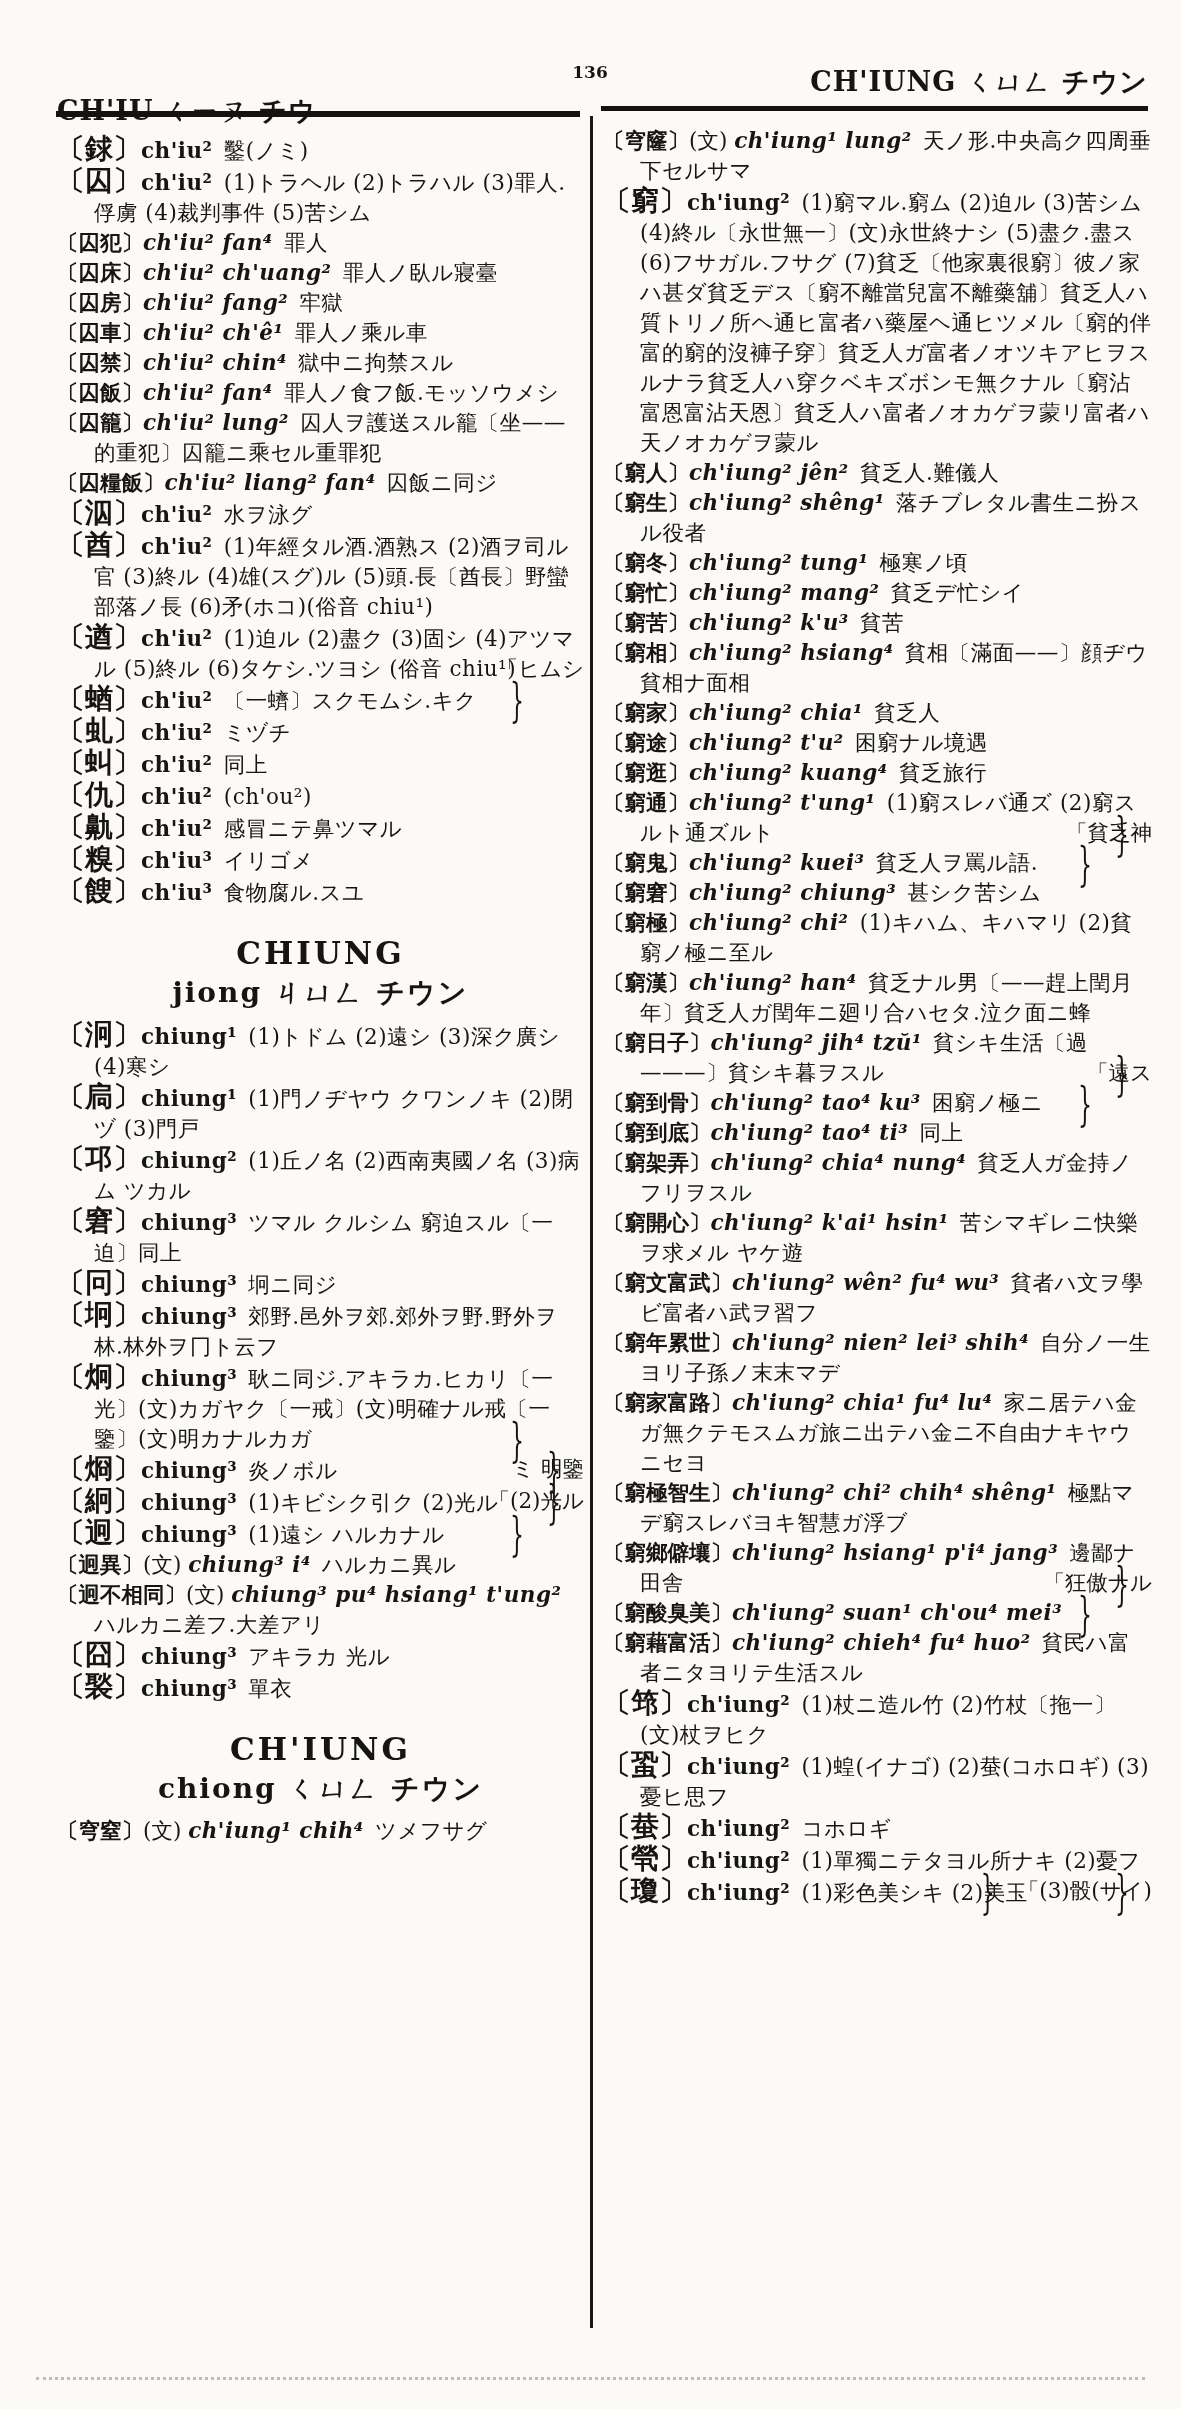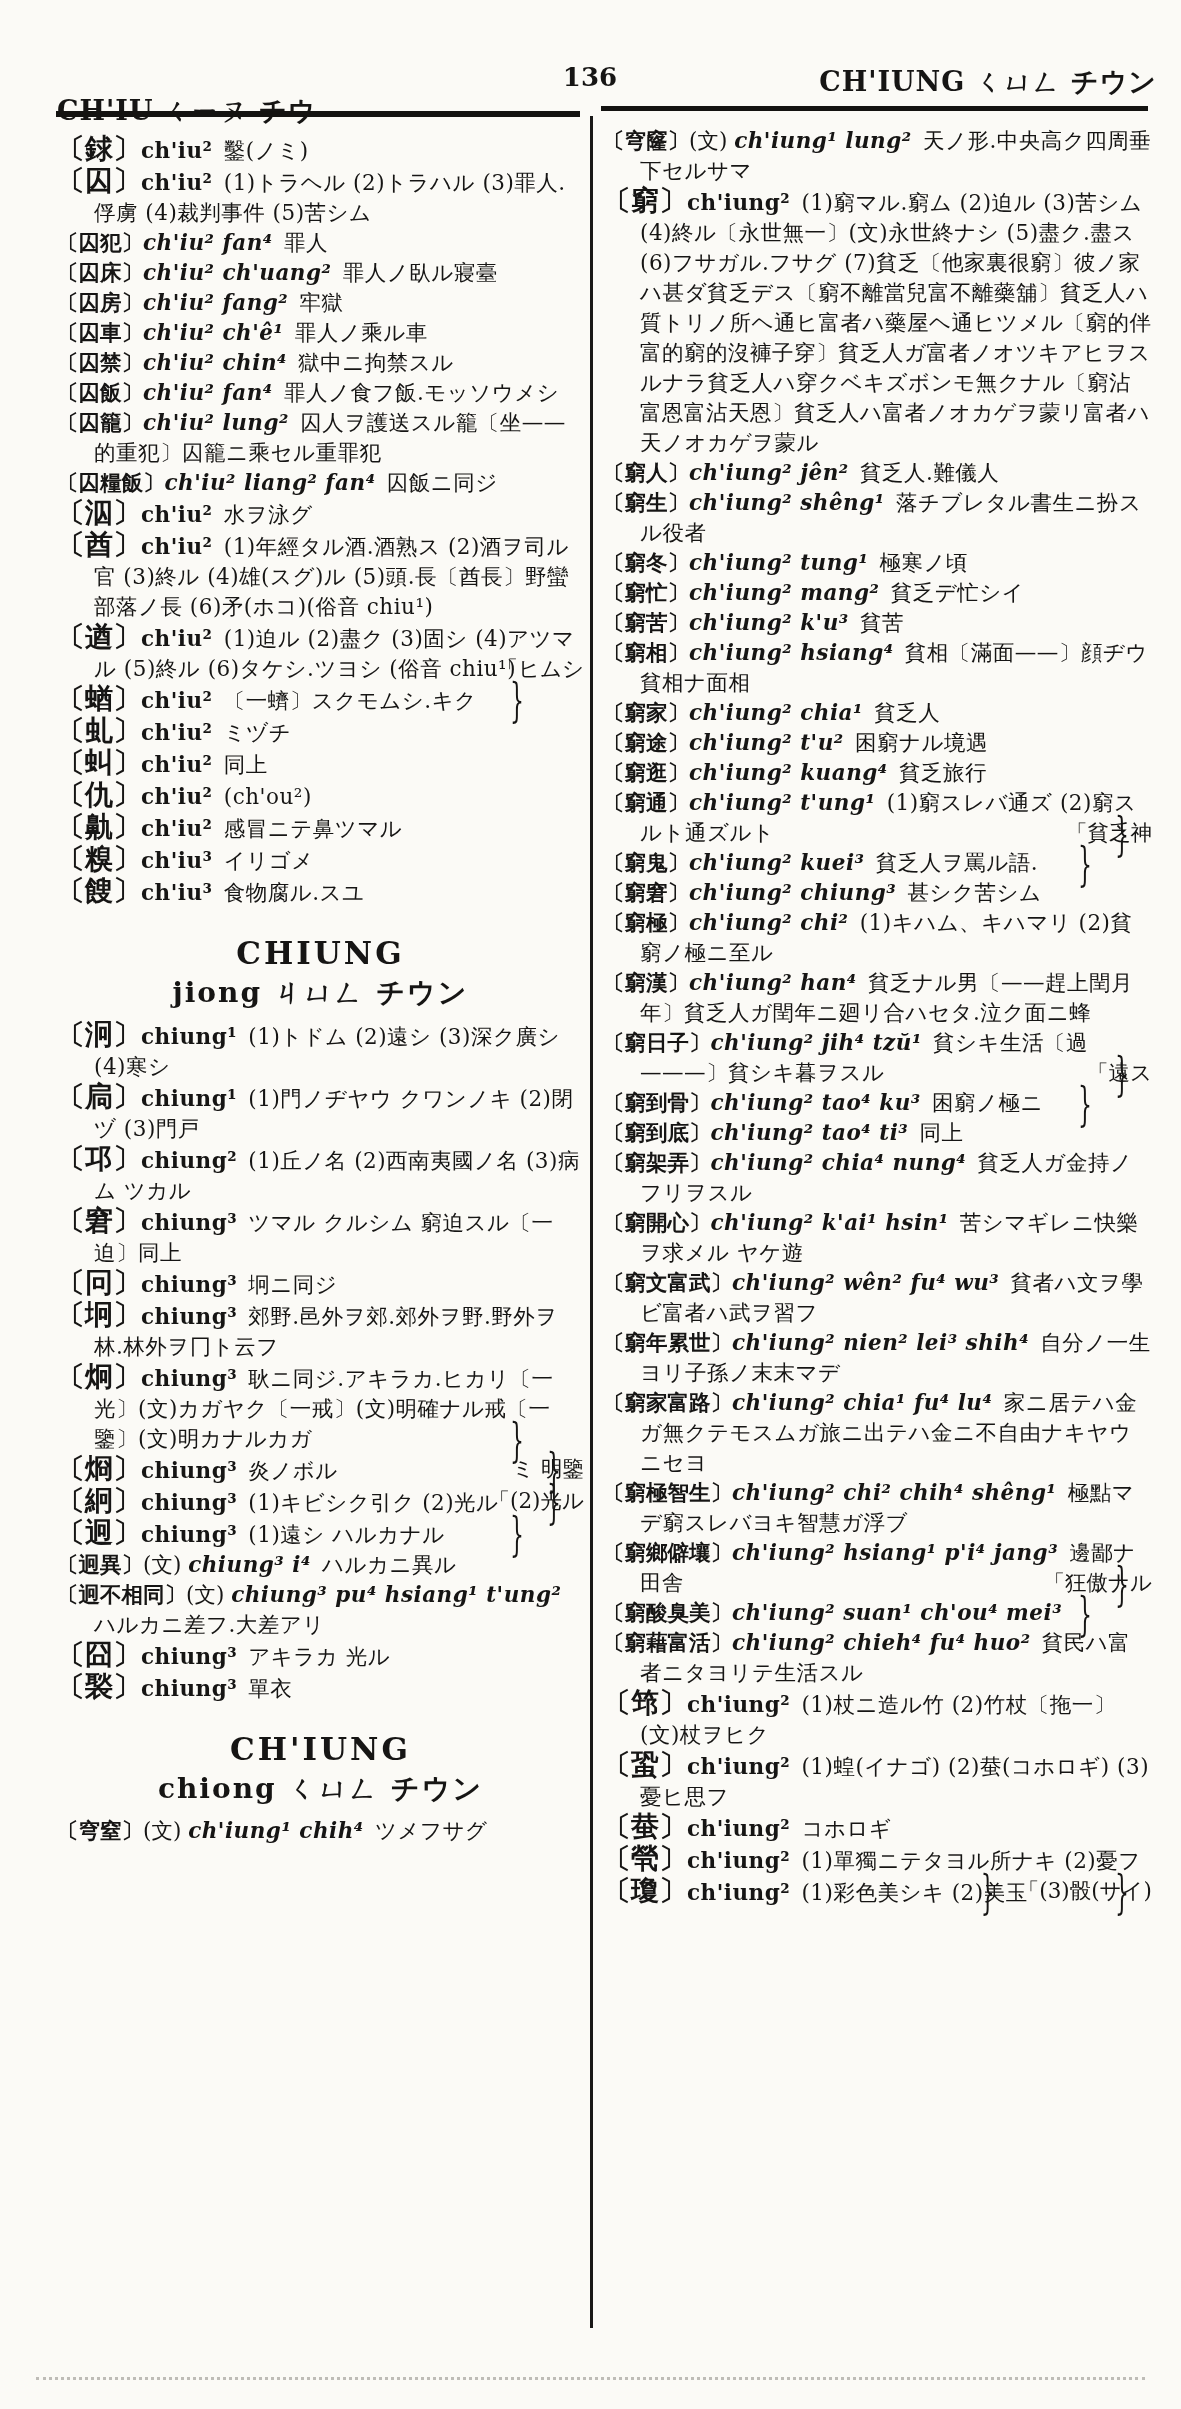--- a/index.html
+++ b/index.html
@@ -7,22 +7,22 @@
     width:1181px;height:2409px;position:relative;
     background:#fbfaf6;
     font-family:"DejaVu Serif","Liberation Serif",serif;
     color:#161514;
     -webkit-font-smoothing:antialiased;
   }
   .page{position:absolute;inset:0;overflow:hidden;}
   
   .running-head{position:absolute;top:64px;font-weight:bold;font-size:27px;letter-spacing:1px;white-space:nowrap;}
   .rh-left{left:57px;margin-top:29px;}
-  .rh-right{right:24px;margin-left:8px;}
-  .page-num{position:absolute;top:62px;left:500px;width:180px;text-align:center;font-weight:bold;font-size:26px;}
+  .rh-right{right:33px;margin-left:8px;}
+  .page-num{position:absolute;top:62px;left:500px;width:180px;text-align:center;font-weight:bold;font-size:17px;}
   .rule{position:absolute;background:#141311;}
   .rule-left{left:56px;width:524px;top:111px;height:6px;}
   .rule-right{left:601px;width:547px;top:106px;height:5px;}
   .divider{position:absolute;left:590px;top:116px;height:2212px;width:3px;background:#191817;}
   
   .col{position:absolute;font-size:21.5px;line-height:30px;text-align:left;}
   #col-left{left:57px;top:134px;width:527px;}
   #col-right{left:603px;top:126px;width:549px;}
   .entry{padding-left:37px;text-indent:-37px;margin:0;}
   .entry .head{font-weight:bold;}

